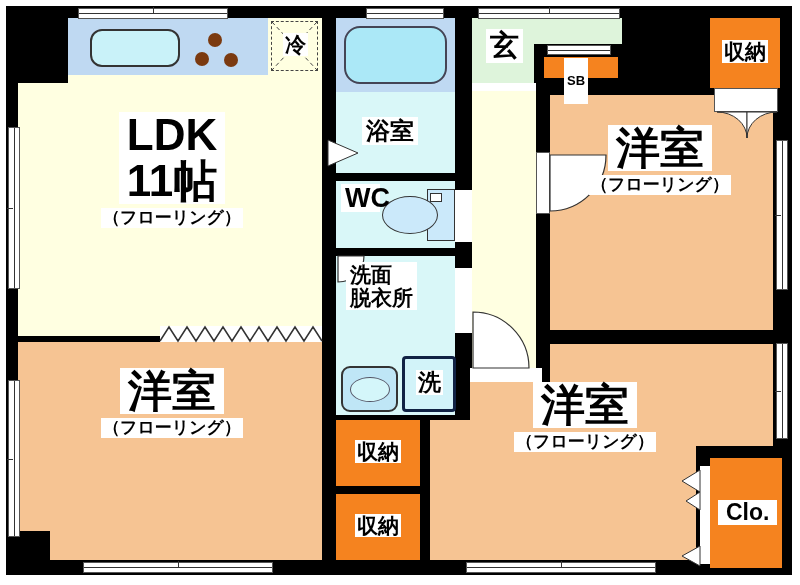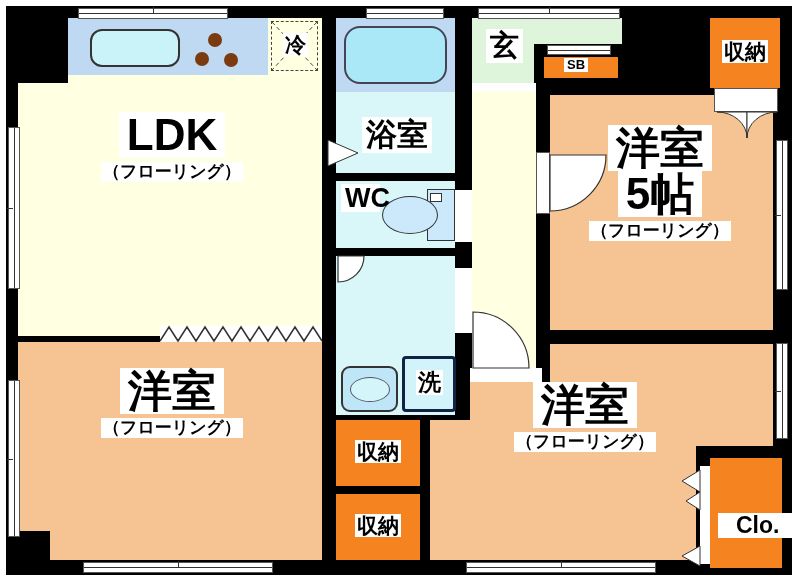--- a/index.html
+++ b/index.html
@@ -141,53 +141,57 @@
     <path d="M777,112 A30,26 0 0 0 747,138 L747,112 Z" fill="#fff" stroke="#333" stroke-width="1"></path>
     <path d="M700,470 L682,481 L700,492 Z" fill="#fff" stroke="#333" stroke-width="1"></path>
     <path d="M700,492 L686,501 L700,510 Z" fill="#fff" stroke="#333" stroke-width="1"></path>
     <path d="M700,546 L682,556 L700,566 Z" fill="#fff" stroke="#333" stroke-width="1"></path>
     <line x1="272" y1="22" x2="317" y2="70" stroke="#444" stroke-width="1" stroke-dasharray="4,3"></line>
     <line x1="317" y1="22" x2="272" y2="70" stroke="#444" stroke-width="1" stroke-dasharray="4,3"></line>
   </svg>
 
   <div class="label-stack" style="left:172px;top:112px;">
     <div class="big">LDK</div>
+    <div class="big">11帖</div>
     <div class="floor-note">（フローリング）</div>
   </div>
 
   <div class="label-stack" style="left:172px;top:368px;">
     <div class="big">洋室</div>
     <div class="floor-note">（フローリング）</div>
   </div>
 
   <div class="label-stack" style="left:660px;top:125px;">
     <div class="big">洋室</div>
-    <div class="big">5帖</div>
     <div class="floor-note">（フローリング）</div>
   </div>
 
   <div class="label-stack" style="left:585px;top:382px;">
     <div class="big">洋室</div>
     <div class="floor-note">（フローリング）</div>
   </div>
 
-  <div class="abs tag" style="left:362px;top:117px;font-size:31px;text-align:right;">浴室</div>
+  <div class="abs tag" style="left:362px;top:117px;font-size:24px;text-align:right;">浴室</div>
 
   <div class="abs tag" style="left:341px;top:184px;font-size:27px;width:1.15em;word-break:break-all;line-height:0.98;text-align:left;">WC</div>
 
+  <div class="abs tag" style="left:346px;top:262px;font-size:21px;">
+    <div>洗面</div>
+    <div>脱衣所</div>
+  </div>
 
   <div class="abs tag" style="left:486px;top:29px;font-size:29px;">玄</div>
 
-  <div class="abs tag" style="left:564px;top:58px;font-size:13px;padding:0 3px;">SB</div>
+  <div class="abs tag" style="left:564px;top:58px;font-size:13px;padding:16px 3px;">SB</div>
 
   <div class="abs tag" style="left:283px;top:33px;font-size:21px;padding:0 2px;">冷</div>
 
   <div class="abs tag" style="left:416px;top:370px;font-size:23px;padding:0 2px;">洗</div>
 
   <div class="abs tag" style="left:722px;top:40px;font-size:21px;padding:0 2px;">収納</div>
 
   <div class="abs tag" style="left:355px;top:440px;font-size:21px;padding:0 2px;">収納</div>
 
   <div class="abs tag" style="left:355px;top:514px;font-size:21px;padding:0 2px;">収納</div>
 
-  <div class="abs tag" style="left:718px;top:513px;font-size:23px;padding:0 18px;">Clo.</div>
+  <div class="abs tag" style="left:718px;top:500px;font-size:23px;padding:0 8px;">Clo.</div>
 
 </div>
 
 </body></html>

